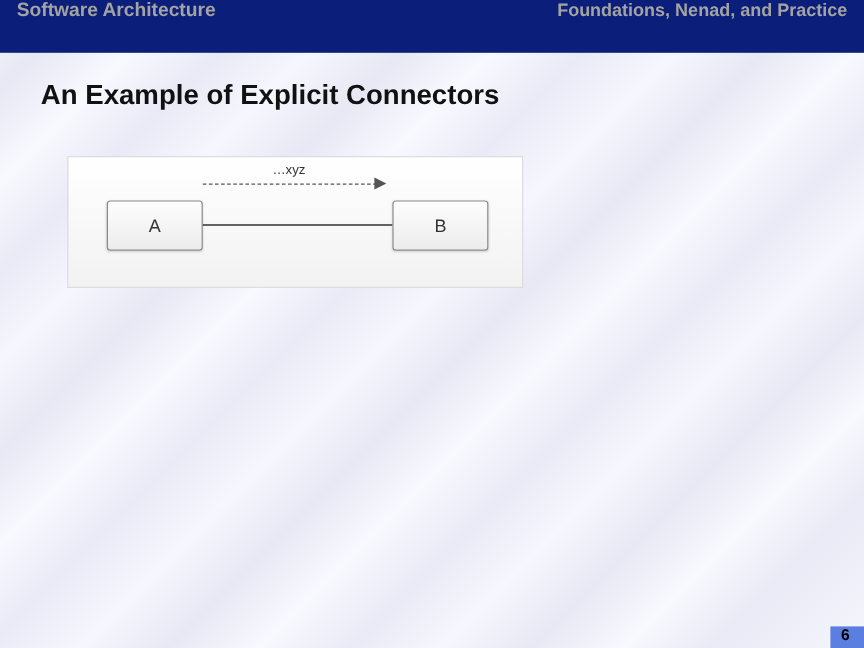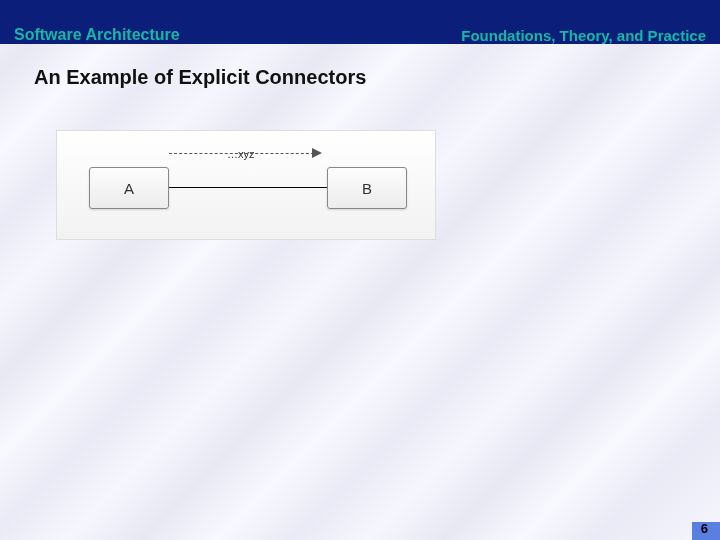--- a/index.html
+++ b/index.html
@@ -8,28 +8,28 @@
     width: 720px; height: 540px; position: relative;
     background: linear-gradient(135deg,
       #f4f4fc 0%, #e8e8f4 6%, #f8f8ff 12%, #eaeaf6 18%, #f6f6fe 24%,
       #e8e8f4 30%, #f8f8ff 36%, #eaeaf6 42%, #f6f6fe 48%, #e8e8f4 54%,
       #f8f8ff 60%, #eaeaf6 66%, #f6f6fe 72%, #e8e8f4 78%, #f8f8ff 84%,
       #eaeaf6 90%, #f6f6fe 100%);
     overflow: hidden;
   }
   .header {
     width: 100%; height: 44px; background: #0b1f7a;
-    display: flex; align-items: flex-end; justify-content: space-between;
-    padding: 0 14px; color: #14b8a6;
+    display: flex; align-items: flex-start; justify-content: space-between;
+    padding: 0 14px; color: #a3a3a3;
   }
   .header-left { font-weight: bold; font-size: 16px; }
   .header-right { font-weight: bold; font-size: 15px; }
   .title {
     font-family: Verdana, Arial, sans-serif;
-    font-weight: bold; font-size: 20px; color: #111;
+    font-weight: bold; font-size: 23px; color: #111;
     padding: 22px 24px 12px 34px;
   }
   .diagram {
     position: absolute; left: 56px; top: 130px;
     width: 380px; height: 110px;
     background: linear-gradient(#fff, #f2f2f2);
     border: 1px solid #ddd;
   }
   .box {
     position: absolute; width: 80px; height: 42px;
@@ -47,21 +47,21 @@
   }
   .dashed-line {
     position: absolute; left: 112px; top: 22px; width: 145px; height: 0;
     border-top: 1.5px dashed #555;
   }
   .arrowhead {
     position: absolute; left: 255px; top: 17px; width: 0; height: 0;
     border-left: 10px solid #555; border-top: 5px solid transparent; border-bottom: 5px solid transparent;
   }
   .label-xyz {
-    position: absolute; left: 170px; top: 17px; font-size: 11px; color: #333;
+    position: absolute; left: 170px; top: 5px; font-size: 11px; color: #333;
   }
   .footer-citation {
     position: absolute; left: 34px; bottom: 18px; right: 40px;
     font-size: 8px; font-style: italic; color: #222; line-height: 1.2;
   }
   .page-num {
     position: absolute; right: 12px; bottom: 4px;
     font-size: 13px; font-weight: bold; color: #000;
   }
   .accent-bar {
@@ -69,21 +69,21 @@
     background: #5a7fe0;
   }
 </style>
 </head>
 <body>
 
 <div class="slide">
 
   <div class="header">
     <div class="header-left">Software Architecture</div>
-    <div class="header-right">Foundations, Theory, and Practice</div>
+    <div class="header-right">Foundations, Nenad, and Practice</div>
   </div>
 
   <div class="title">An Example of Explicit Connectors</div>
 
   <div class="diagram">
     <div class="label-xyz">…xyz</div>
     <div class="dashed-line"></div>
     <div class="arrowhead"></div>
     <div class="box box-a">
       <span>A</span>

